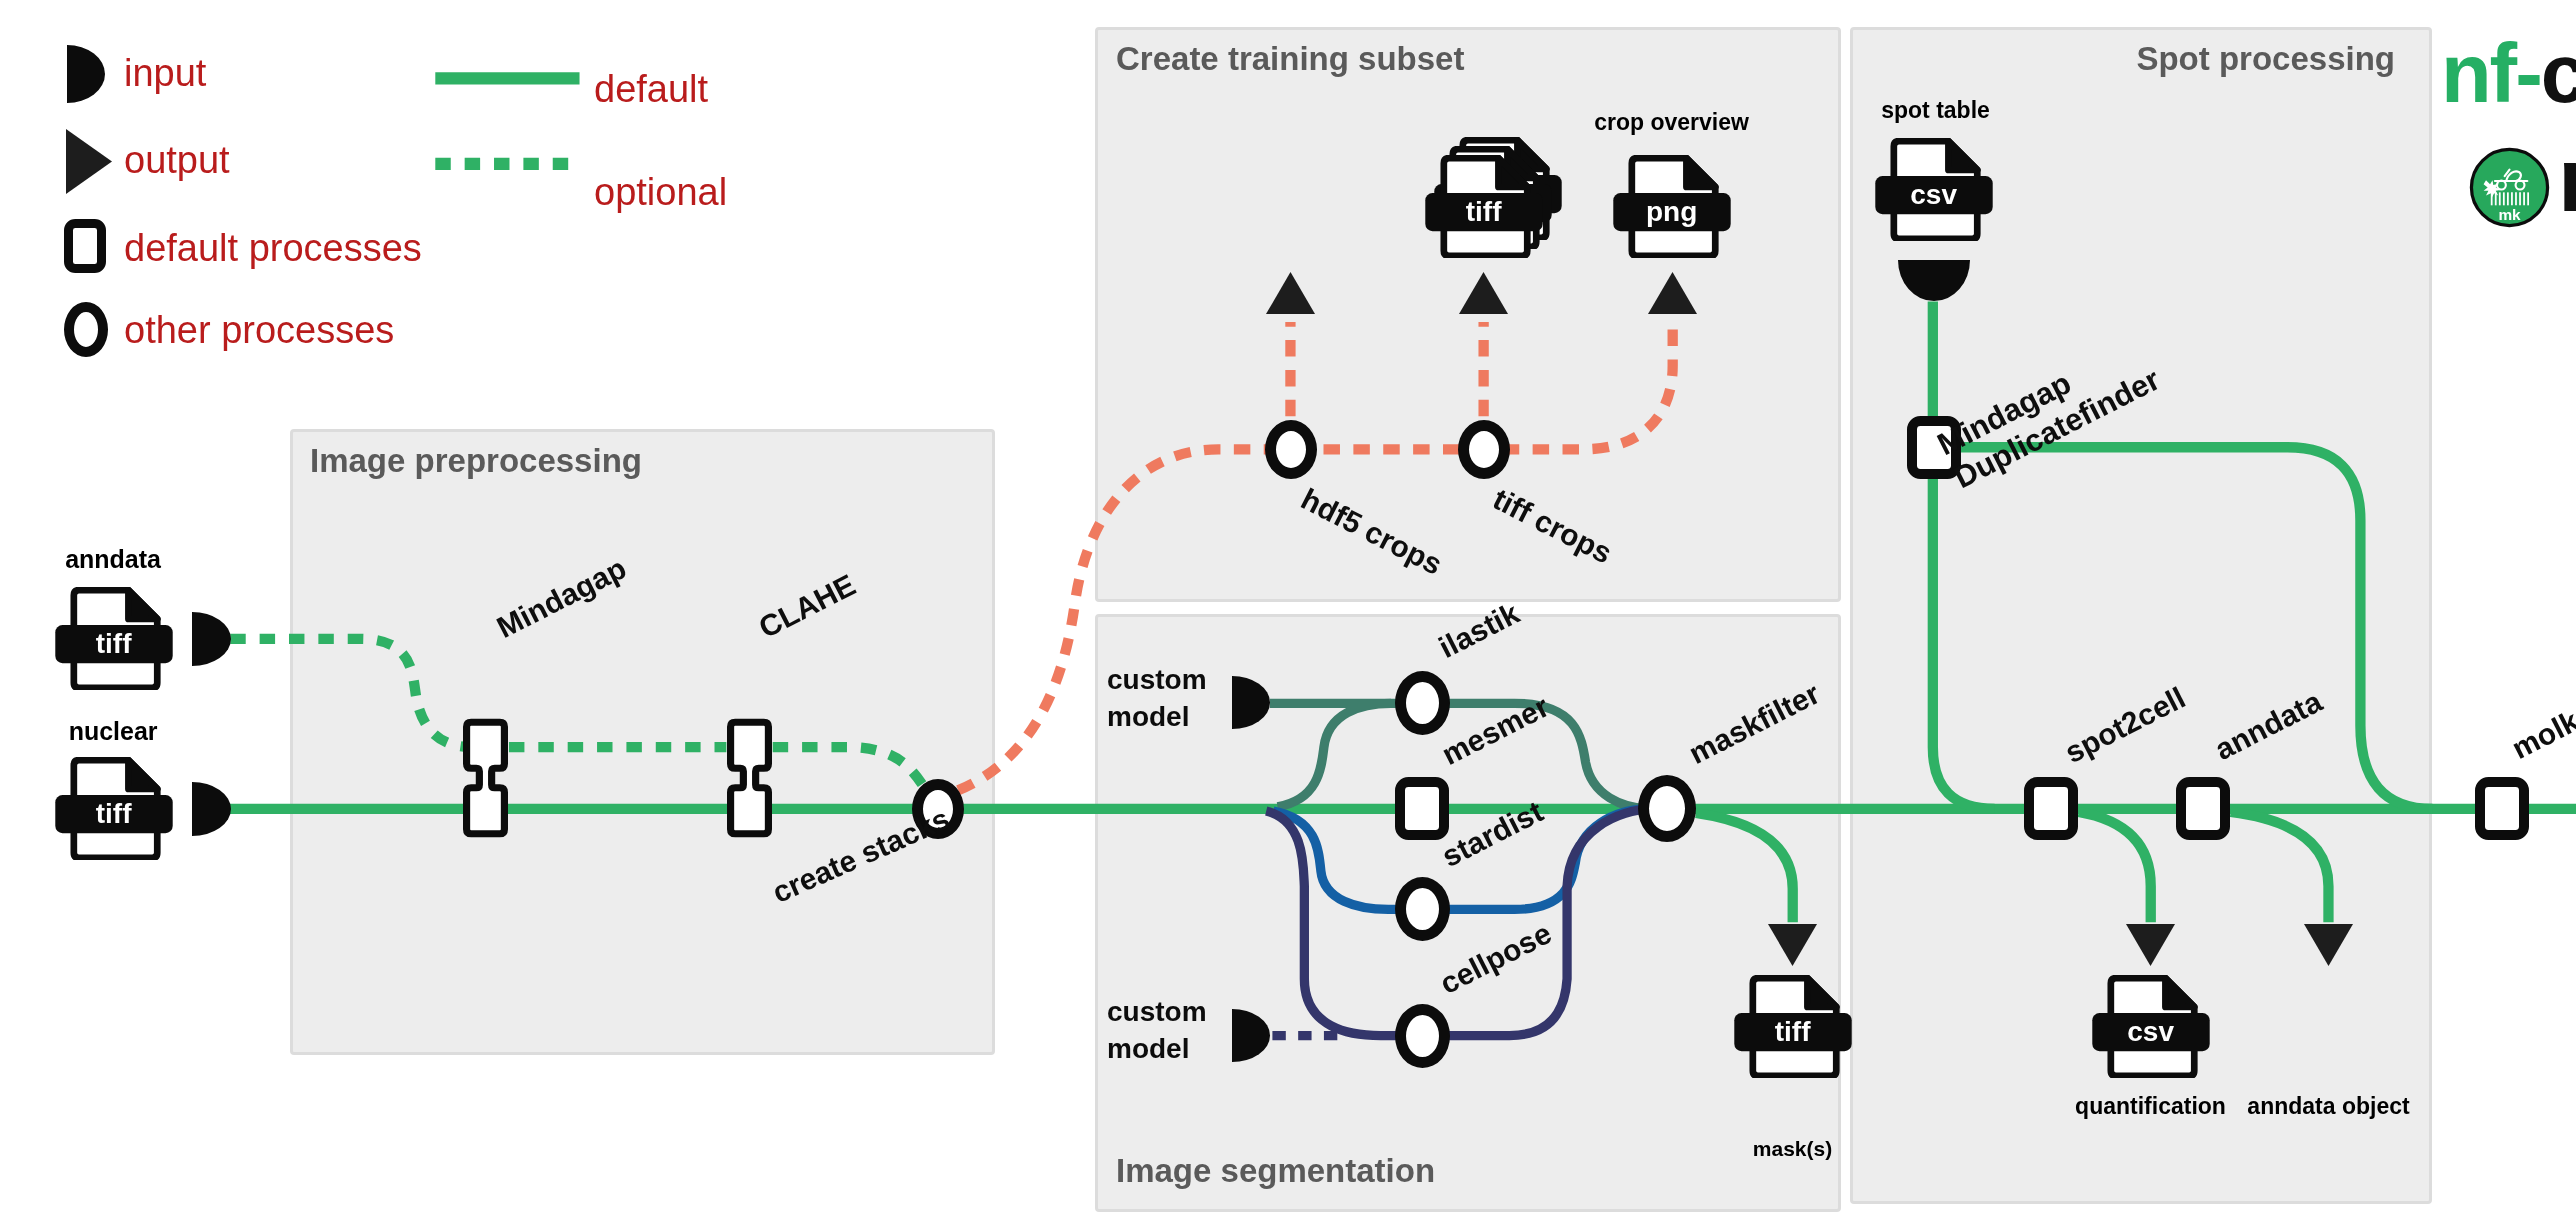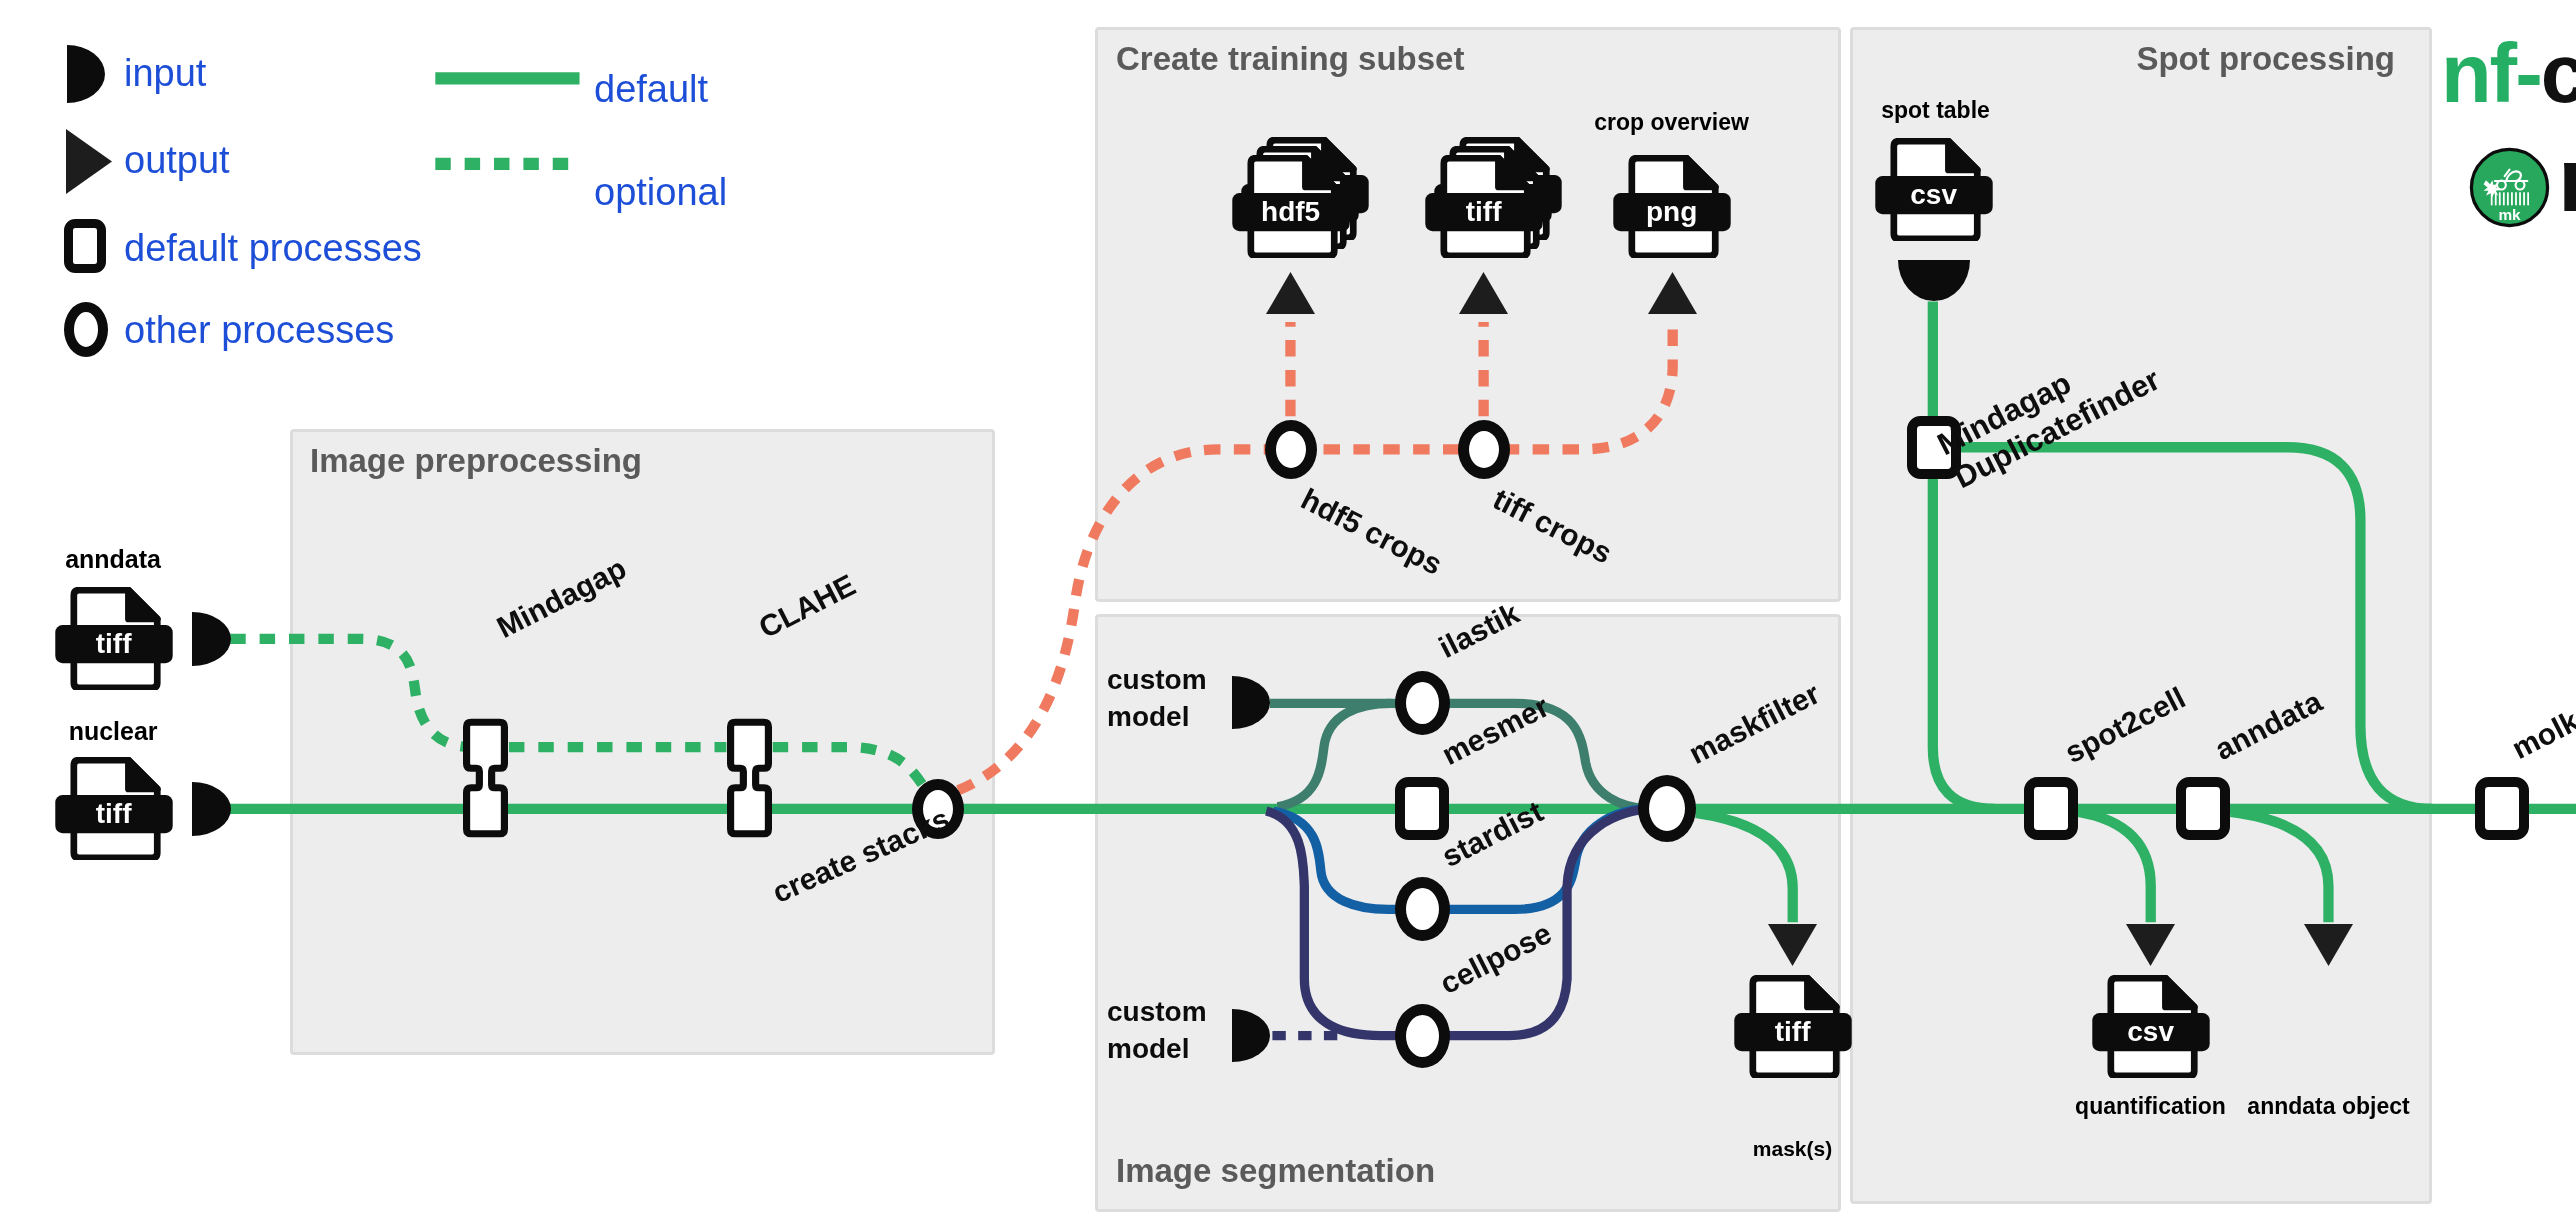--- a/index.html
+++ b/index.html
@@ -18,21 +18,21 @@
   .fileicon{position:absolute;width:124px;height:103px;}
   .fileicon svg{position:absolute;left:0;top:0;}
   .bandtext{position:absolute;left:3.1px;top:38px;width:117px;height:38px;line-height:38px;
             text-align:center;color:#fff;font-size:28px;font-weight:700;}
   .d-right{position:absolute;background:#0c0c0c;border-radius:0 100% 100% 0 / 0 50% 50% 0;}
   .d-down{position:absolute;background:#0c0c0c;border-radius:0 0 50% 50% / 0 0 100% 100%;}
   .tri{position:absolute;background:#1d1d1d;}
   .tri-up{clip-path:polygon(50% 0,100% 100%,0 100%);}
   .tri-down{clip-path:polygon(0 0,100% 0,50% 100%);}
   .tri-right{clip-path:polygon(0 0,100% 50%,0 100%);}
-  .legend-label{position:absolute;font-size:38px;font-weight:400;color:#1d4ed8;white-space:nowrap;}
+  .legend-label{position:absolute;font-size:38px;font-weight:400;color:#b91c1c;white-space:nowrap;}
   .custom-label{position:absolute;font-size:28px;font-weight:700;line-height:1.32;color:#0c0c0c;}
   .logo-row1{position:absolute;left:2441px;top:26px;font-size:83px;font-weight:700;letter-spacing:-2.1px;white-space:nowrap;}
   .logo-row2{position:absolute;left:2558px;top:128px;font-size:91px;font-weight:700;letter-spacing:-2.1px;white-space:nowrap;color:#111;}
   .spool{position:absolute;width:45px;height:120px;}
 </style>
 </head>
 <body>
 
 <div id="canvas">
 
@@ -126,38 +126,20 @@
       <path d="M 16 7 H 72 Q 81 7 81 16 V 88 Q 81 97 72 97 H 62 Q 56 97 56 103 V 129 Q 56 135 62 135 H 72 Q 81 135 81 144 V 216 Q 81 225 72 225 H 16 Q 7 225 7 216 V 144 Q 7 135 16 135 H 26 Q 32 135 32 129 V 103 Q 32 97 26 97 H 16 Q 7 97 7 88 V 16 Q 7 7 16 7 Z" fill="#fff" stroke="#0c0c0c" stroke-width="14" stroke-linejoin="round"></path>
     </svg>
   </div>
   <div class="rlab" style="left:769px;top:611px;">CLAHE</div>
 
   <div class="node-circ" style="left:912px;top:779px;width:52px;height:60px;"></div>
   <div class="rlab" style="left:781px;top:876px;transform:rotate(-24deg);">create stacks</div>
 
   <div class="caption" style="left:1579px;top:109px;font-size:23px;">crop overview</div>
 
-  <div class="fileicon" style="left:1229px;top:155px;">
-    <svg width="124" height="103" viewBox="0 0 240 200" style="left:18.5px;top:-18.5px;">
-      <path d="M 52 6 H 148 L 204 62 V 186 Q 204 196 194 196 H 52 Q 42 196 42 186 V 16 Q 42 6 52 6 Z" fill="#fff" stroke="#0c0c0c" stroke-width="13" stroke-linejoin="round"></path>
-      <path d="M 148 6 L 204 62 H 148 Z" fill="#0c0c0c" stroke="#0c0c0c" stroke-width="13" stroke-linejoin="round"></path>
-      <rect x="6" y="74" width="228" height="74" rx="14" fill="#0c0c0c"></rect>
-    </svg>
-    <svg width="124" height="103" viewBox="0 0 240 200" style="left:9.3px;top:-9.3px;">
-      <path d="M 52 6 H 148 L 204 62 V 186 Q 204 196 194 196 H 52 Q 42 196 42 186 V 16 Q 42 6 52 6 Z" fill="#fff" stroke="#0c0c0c" stroke-width="13" stroke-linejoin="round"></path>
-      <path d="M 148 6 L 204 62 H 148 Z" fill="#0c0c0c" stroke="#0c0c0c" stroke-width="13" stroke-linejoin="round"></path>
-      <rect x="6" y="74" width="228" height="74" rx="14" fill="#0c0c0c"></rect>
-    </svg>
-    <svg width="124" height="103" viewBox="0 0 240 200">
-      <path d="M 52 6 H 148 L 204 62 V 186 Q 204 196 194 196 H 52 Q 42 196 42 186 V 16 Q 42 6 52 6 Z" fill="#fff" stroke="#0c0c0c" stroke-width="13" stroke-linejoin="round"></path>
-      <path d="M 148 6 L 204 62 H 148 Z" fill="#0c0c0c" stroke="#0c0c0c" stroke-width="13" stroke-linejoin="round"></path>
-      <rect x="6" y="74" width="228" height="74" rx="14" fill="#0c0c0c"></rect>
-    </svg>
-    <div class="bandtext">hdf5</div>
-  </div>
 
   <div class="fileicon" style="left:1422px;top:155px;">
     <svg width="124" height="103" viewBox="0 0 240 200" style="left:18.5px;top:-18.5px;">
       <path d="M 52 6 H 148 L 204 62 V 186 Q 204 196 194 196 H 52 Q 42 196 42 186 V 16 Q 42 6 52 6 Z" fill="#fff" stroke="#0c0c0c" stroke-width="13" stroke-linejoin="round"></path>
       <path d="M 148 6 L 204 62 H 148 Z" fill="#0c0c0c" stroke="#0c0c0c" stroke-width="13" stroke-linejoin="round"></path>
       <rect x="6" y="74" width="228" height="74" rx="14" fill="#0c0c0c"></rect>
     </svg>
     <svg width="124" height="103" viewBox="0 0 240 200" style="left:9.3px;top:-9.3px;">
       <path d="M 52 6 H 148 L 204 62 V 186 Q 204 196 194 196 H 52 Q 42 196 42 186 V 16 Q 42 6 52 6 Z" fill="#fff" stroke="#0c0c0c" stroke-width="13" stroke-linejoin="round"></path>
       <path d="M 148 6 L 204 62 H 148 Z" fill="#0c0c0c" stroke="#0c0c0c" stroke-width="13" stroke-linejoin="round"></path>

